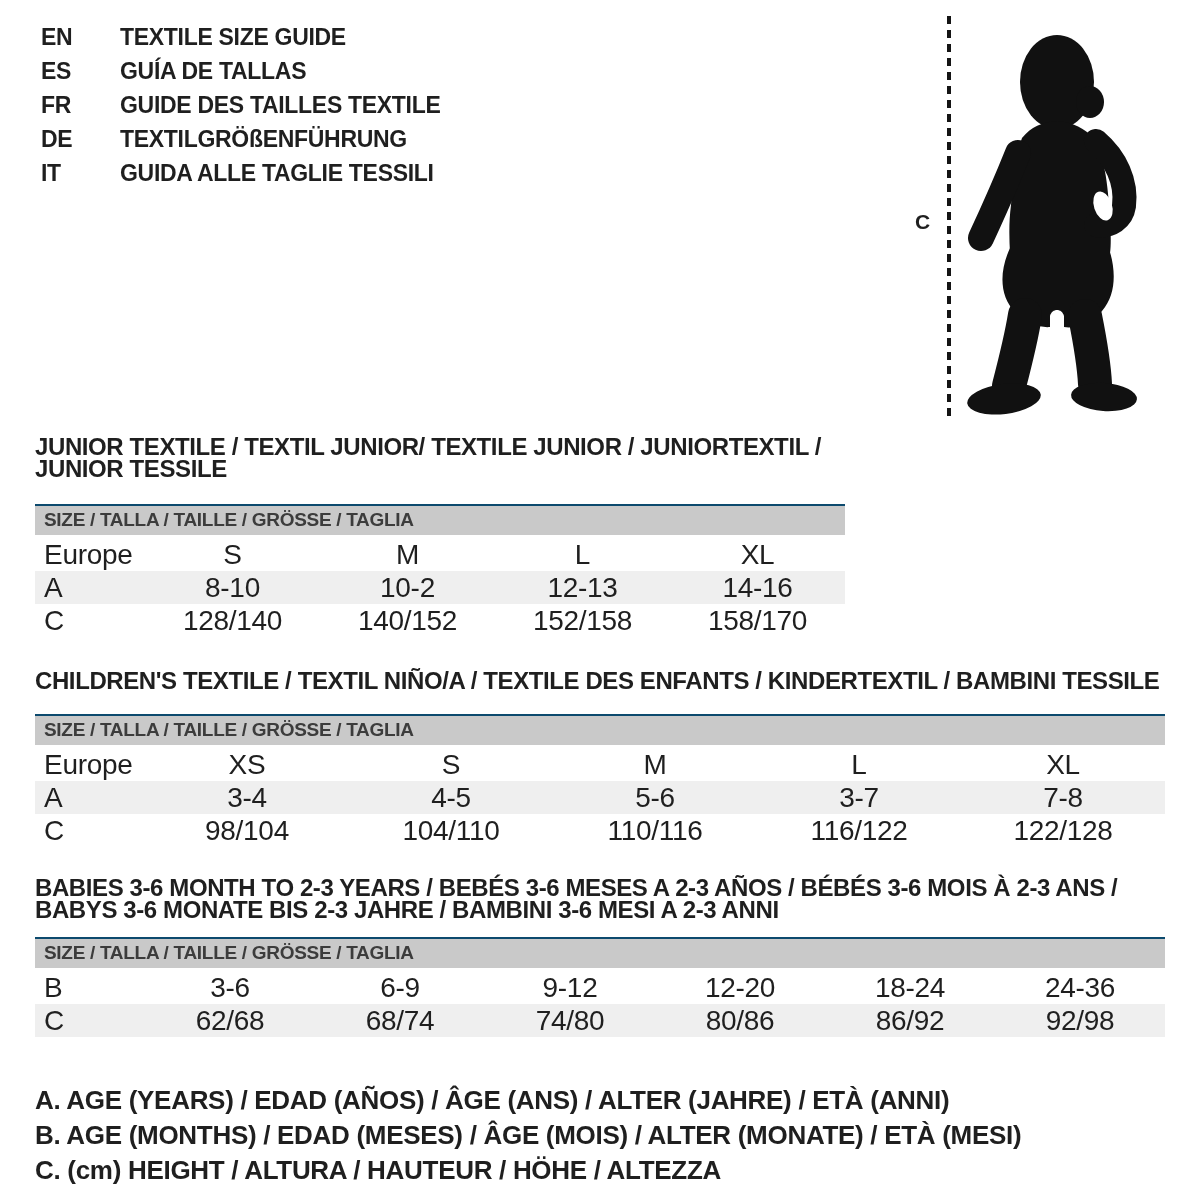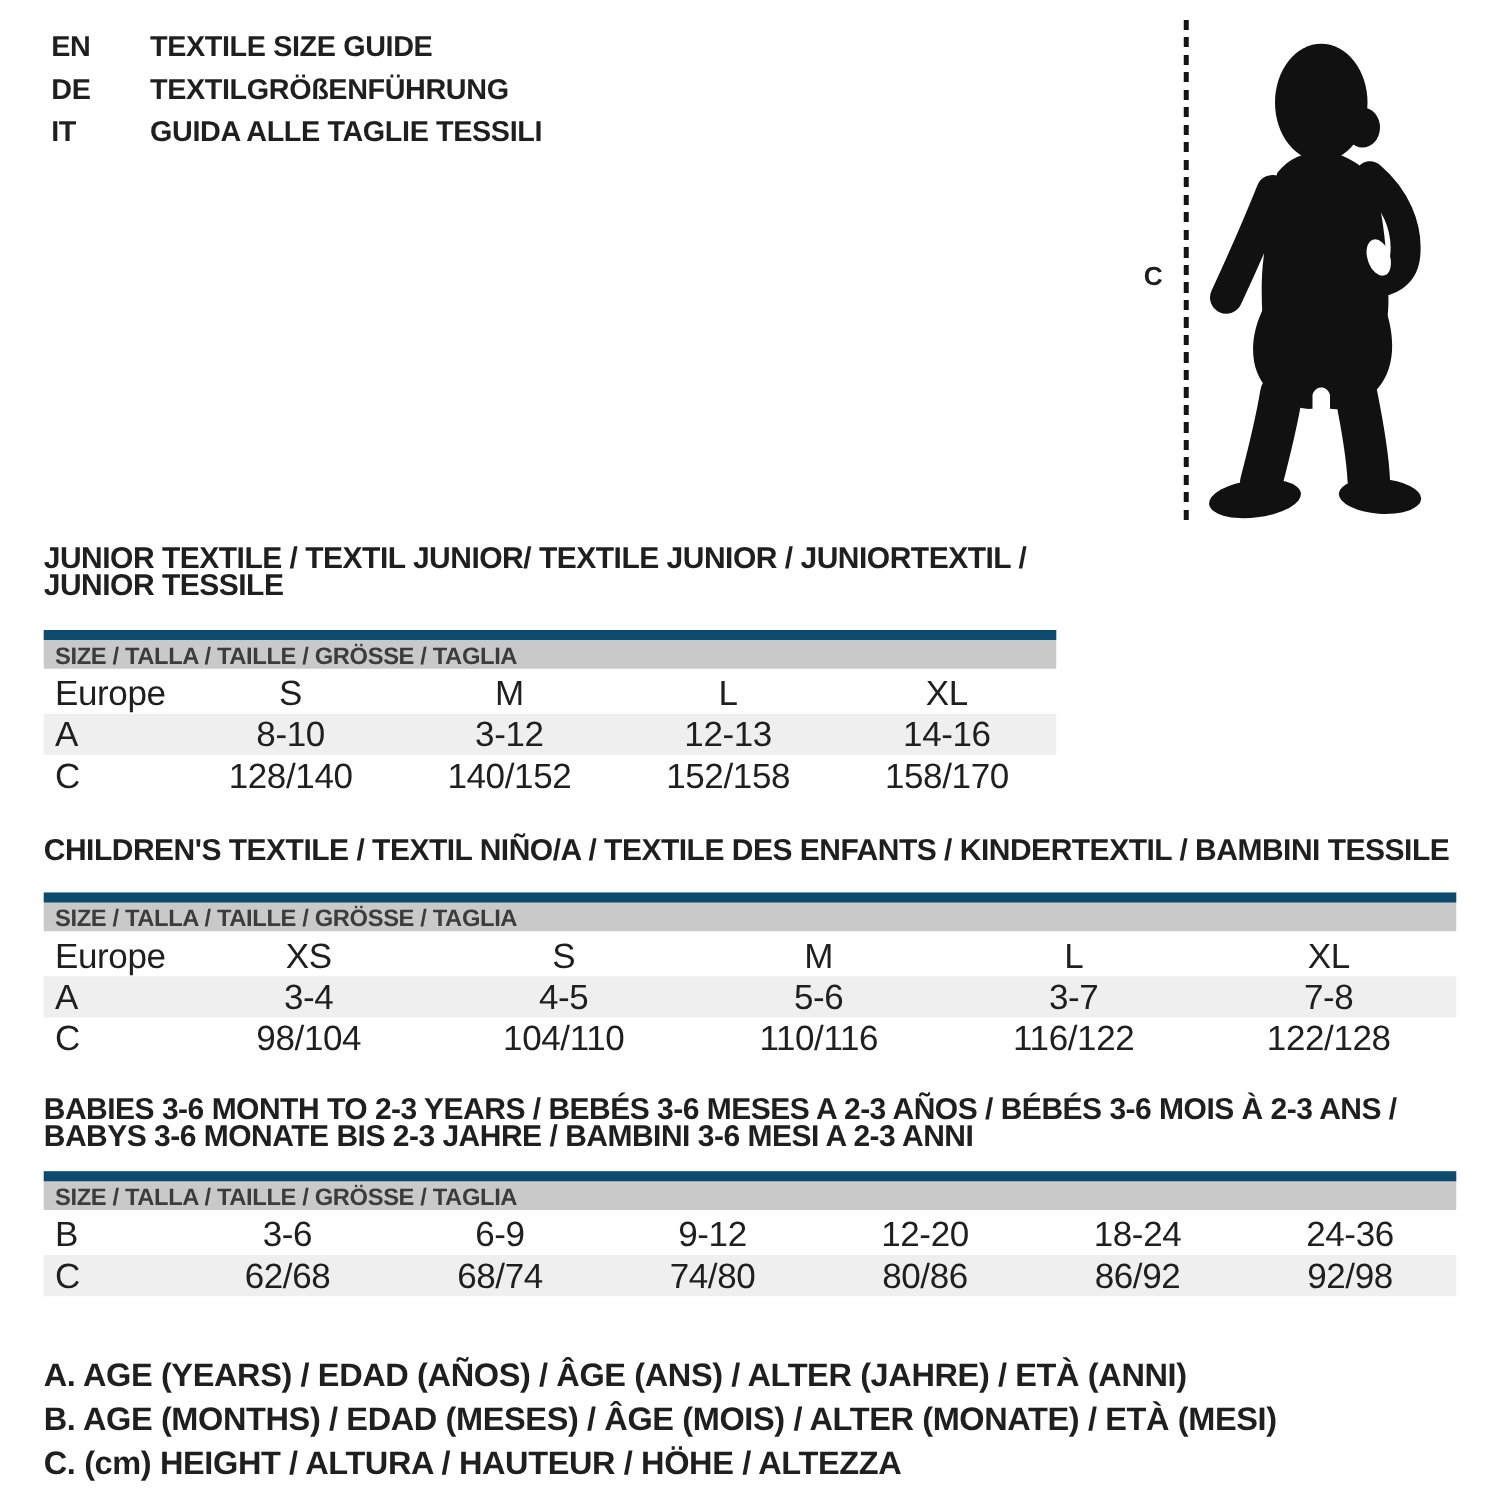--- a/index.html
+++ b/index.html
@@ -25,21 +25,21 @@
   .figure .dash-line {
     position: absolute; left: 32px; top: 2px; width: 4px; height: 400px;
     background: repeating-linear-gradient(to bottom, #141414 0 8px, transparent 8px 14px);
   }
   .figure svg { position: absolute; left: 48px; top: 6px; }
 
   
   .table-block { }
   .section-title { font-weight: bold; font-size: 24px; line-height: 22px; letter-spacing: -0.4px; }
   .bar {
-    background: #c9c9c9; border-top: 8px solid #0c4a6e;
+    background: #c9c9c9; border-top: 2px solid #0c4a6e;
     height: 31px; line-height: 28px; padding-left: 9px;
     color: #3c3c3c; font-weight: bold; font-size: 19px;
   }
   .rows { margin-top: 3px; }
   .row { display: flex; height: 33px; align-items: center; font-size: 28px; }
   .row.shaded { background: #efefef; }
   .row-label { width: 110px; padding-left: 9px; }
   .cell { flex: 1; text-align: center; }
 
   .t1 { margin-top: 14px; width: 810px; }
@@ -59,20 +59,28 @@
 <div class="content">
 
   <div class="top">
 
     <div class="langs">
       <div class="lang-row">
         <span class="lang-code">EN</span>
         <span class="lang-title">TEXTILE SIZE GUIDE</span>
       </div>
       <div class="lang-row">
+        <span class="lang-code">ES</span>
+        <span class="lang-title">GUÍA DE TALLAS</span>
+      </div>
+      <div class="lang-row">
+        <span class="lang-code">FR</span>
+        <span class="lang-title">GUIDE DES TAILLES TEXTILE</span>
+      </div>
+      <div class="lang-row">
         <span class="lang-code">DE</span>
         <span class="lang-title">TEXTILGRÖßENFÜHRUNG</span>
       </div>
       <div class="lang-row">
         <span class="lang-code">IT</span>
         <span class="lang-title">GUIDA ALLE TAGLIE TESSILI</span>
       </div>
     </div>
 
     <div class="figure">
@@ -119,21 +127,21 @@
           <div class="row">
             <span class="row-label">Europe</span>
             <span class="cell">S</span>
             <span class="cell">M</span>
             <span class="cell">L</span>
             <span class="cell">XL</span>
           </div>
           <div class="row shaded">
             <span class="row-label">A</span>
             <span class="cell">8-10</span>
-            <span class="cell">3-12</span>
+            <span class="cell">10-2</span>
             <span class="cell">12-13</span>
             <span class="cell">14-16</span>
           </div>
           <div class="row">
             <span class="row-label">C</span>
             <span class="cell">128/140</span>
             <span class="cell">140/152</span>
             <span class="cell">152/158</span>
             <span class="cell">158/170</span>
           </div>

